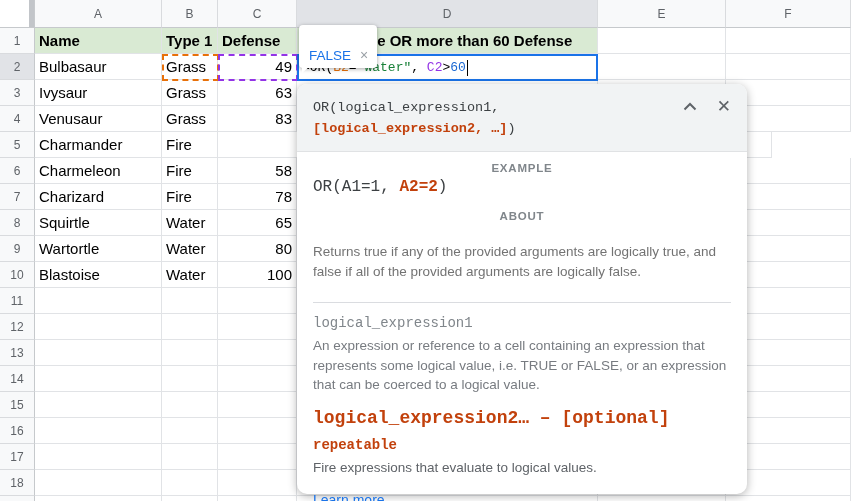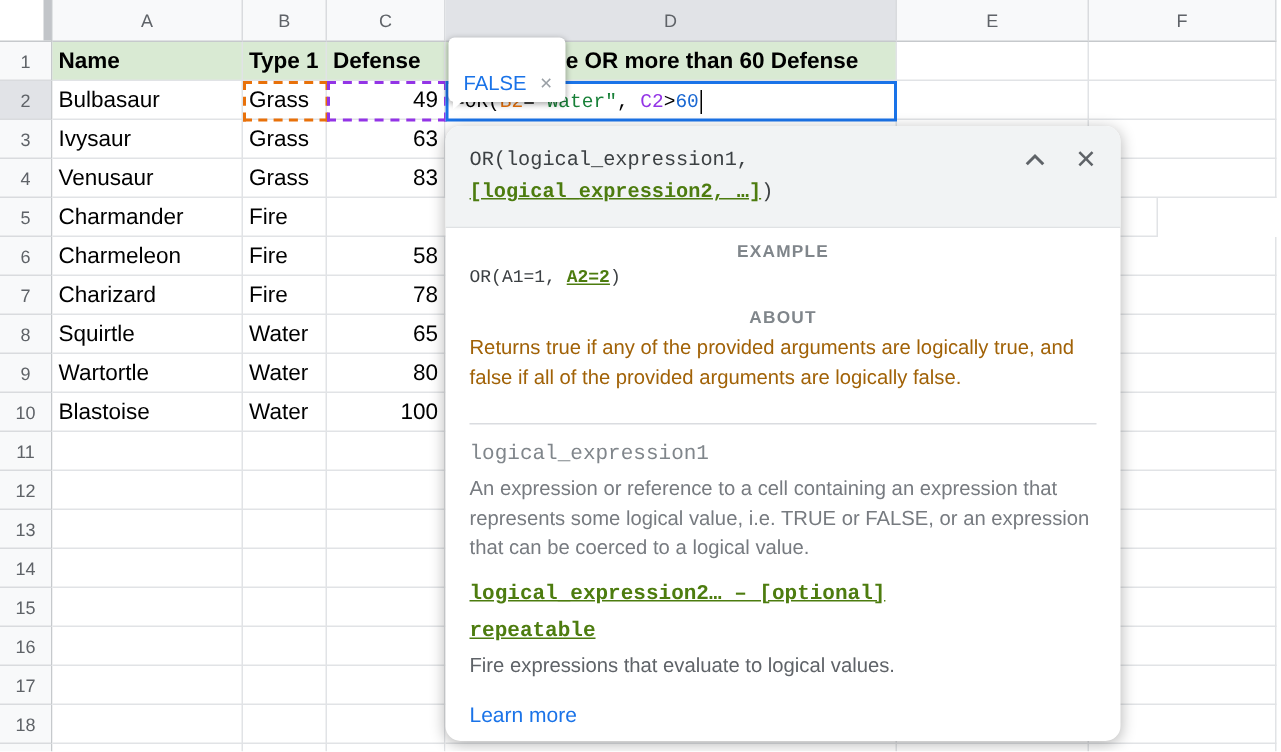--- a/index.html
+++ b/index.html
@@ -72,32 +72,32 @@
     position:absolute; left:297px; top:84px; width:450px; height:410px; z-index:5;
     background:#fff; border-radius:10px; box-shadow:0 2px 10px rgba(0,0,0,.3);
     font-size:13.5px; color:#3c4043;
   }
   .popup-header {
     background:#f1f3f4; border-radius:10px 10px 0 0; padding:13px 16px 12px;
     border-bottom:1px solid #e0e2e4; display:flex; justify-content:space-between;
   }
   .mono { font-family:"Liberation Mono","DejaVu Sans Mono",monospace; }
   .syntax { width:345px; font-size:13.5px; line-height:21px; color:#3c4043; }
-  .green-b { color:#4d7c0f; font-weight:bold;text-decoration:underline; }
+  .green-b { color:#c2410c; font-weight:bold; }
   .controls { display:flex; align-items:flex-start; gap:20px; padding-top:2px; }
   .controls .icon { color:#5f6368; cursor:pointer; }
   .controls .close { font-size:17px; line-height:16px; }
   .popup-body { padding:10px 16px 0; }
   .sec-label { color:#80868b; font-size:11.5px; font-weight:bold; letter-spacing:.8px;text-align:center; }
-  .example { margin:4px 0 14px; font-size:12px; color:#3c4043; }
-  .about { margin-top:4px; line-height:20px; color:#a16207; }
+  .example { margin:4px 0 14px; font-size:16px; color:#3c4043; }
+  .about { margin-top:20px; line-height:20px; color:#737373; }
   .popup hr { border:none; border-top:1px solid #dadce0; margin:20px 0 12px; }
   .param-name { color:#80868b; font-size:14px; }
   .param-desc { margin:5px 0 0; line-height:19.5px; color:#777b80; }
-  .param2 { margin-top:13px; font-size:14px; }
+  .param2 { margin-top:13px; font-size:18px; }
   .repeatable { margin-top:9px; font-size:14px; }
   .param-desc.dark { color:#5f6368; }
   .learn { display:inline-block; margin-top:15px; color:#1a73e8; font-size:14px;
     text-decoration:none; cursor:pointer; }
 </style>
 </head>
 <body>
 
 <div id="app">
 

